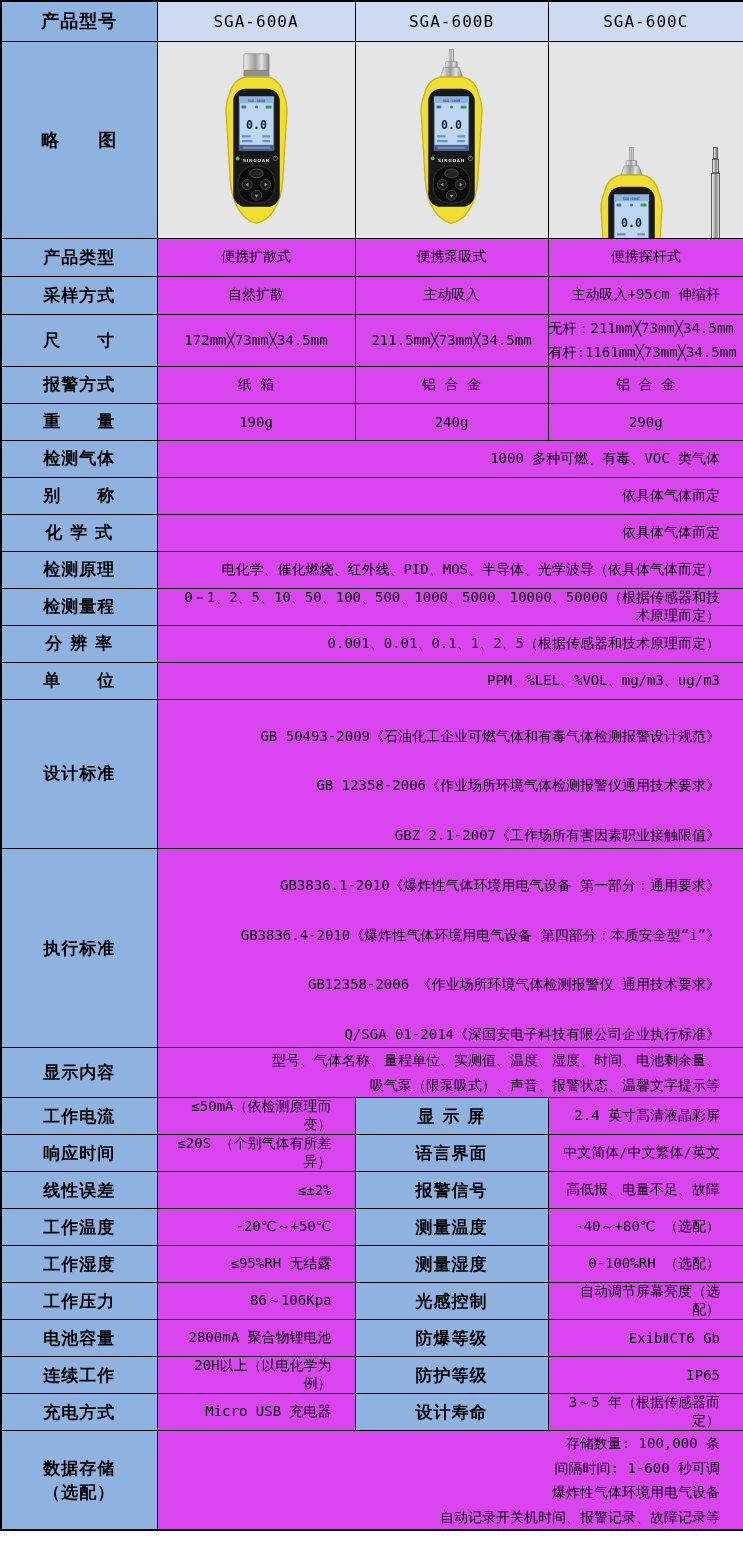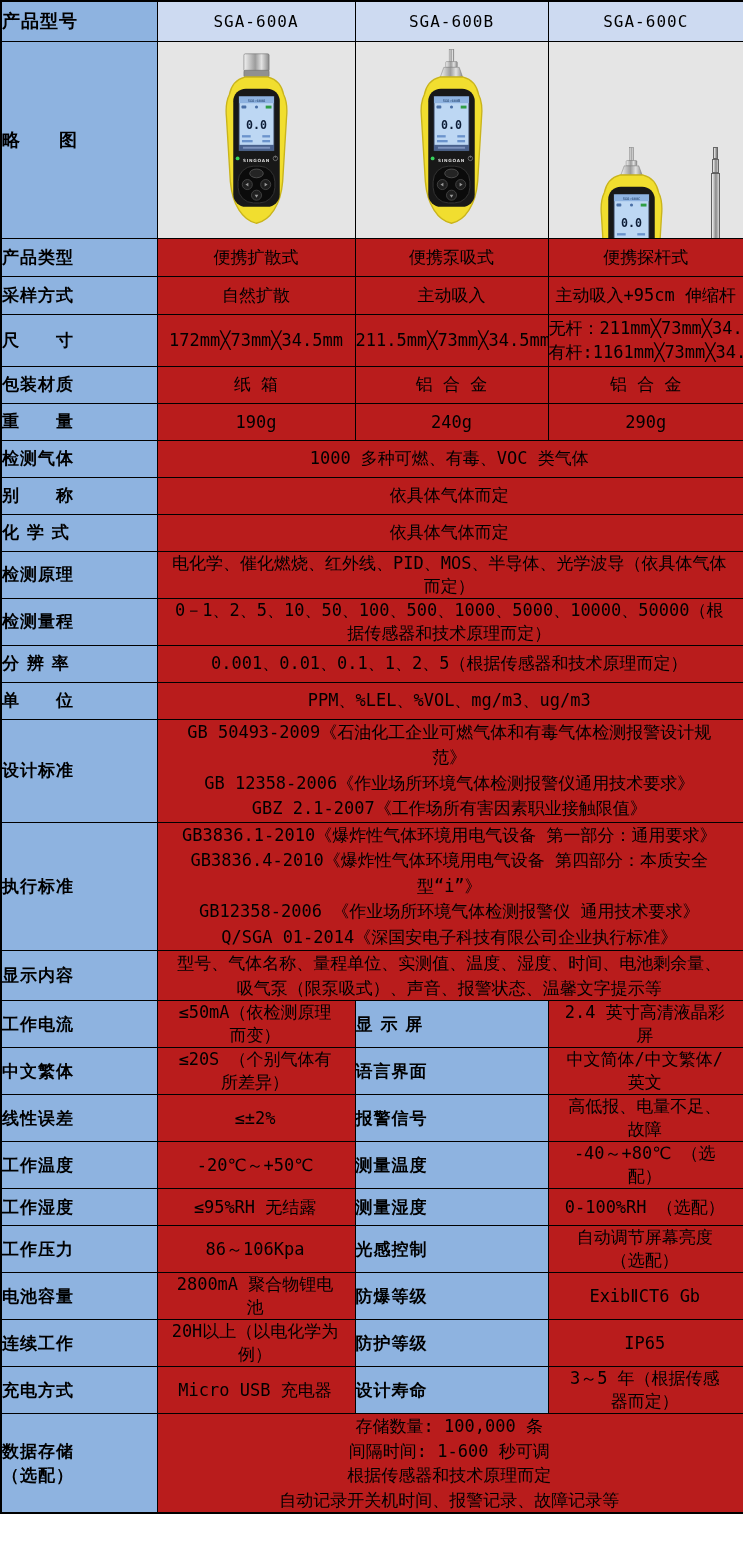--- a/index.html
+++ b/index.html
@@ -3,27 +3,27 @@
 <meta charset="utf-8">
 <style>
   html,body{margin:0;padding:0;background:#fff;}
   body{width:743px;font-family:"DejaVu Sans","Liberation Sans",sans-serif;color:#000;}
   table{border-collapse:collapse;table-layout:fixed;width:743px;border:2px solid #000;}
   td{border:1px solid #000;padding:0;overflow:hidden;vertical-align:middle;}
   
   .h40{height:40px}.h195{height:197px}.h38{height:38px}.h52{height:52px}.h37{height:37px}
   .h77{height:77px}.h103{height:103px}.h50{height:50px}.h99{height:99px}
   
-  .lbl{background:#8EB3E0;font-weight:bold;font-size:17px;letter-spacing:1px;}
+  .lbl{background:#8EB3E0;font-weight:bold;font-size:17px;text-align:center;letter-spacing:1px;}
   .lbl.big{font-size:18px;}
   .mdl{background:#CDDAF1;text-align:center;font-size:16px;font-family:"DejaVu Sans Mono","DejaVu Sans",sans-serif;letter-spacing:1px;}
-  .val{background:#b91c1c;font-size:17px;font-family:"DejaVu Sans Mono","DejaVu Sans",sans-serif;}
+  .val{background:#d946ef;font-size:14px;font-family:"DejaVu Sans Mono","DejaVu Sans",sans-serif;}
   .val.c{text-align:center;}
-  .val.l{text-align:center;padding-left:14px;padding-right:16px;}
-  .val .line{line-height:25.5px;}
+  .val.l{text-align:right;padding-left:14px;padding-right:23px;}
+  .val .line{line-height:25.5px;margin-top:24px;}
   .val .line24{line-height:24.5px;}
   .dimc{}
   .dimc div{line-height:24px;white-space:nowrap;}
   .img{background:#e5e5e5;text-align:center;position:relative;}
   .lbl .lline{line-height:24px;}
   
   svg.device{height:184px;width:97px;display:inline-block;vertical-align:middle;}
   .scr-title{font:3.8px "DejaVu Sans Mono",monospace;fill:#17355e;text-anchor:middle;}
   .scr-val{font:bold 12px "DejaVu Sans Mono",monospace;fill:#0e1e38;text-anchor:middle;}
   .brand{font:bold 4.4px "DejaVu Sans",sans-serif;fill:#d9d9d9;letter-spacing:.7px;text-anchor:middle;}
@@ -229,21 +229,21 @@
   <tr class="h52">
     <td class="lbl">尺　　寸</td>
     <td class="val c">172mm╳73mm╳34.5mm</td>
     <td class="val c">211.5mm╳73mm╳34.5mm</td>
     <td class="val dimc">
       <div>无杆：211mm╳73mm╳34.5mm</div>
       <div>有杆:1161mm╳73mm╳34.5mm</div>
     </td>
   </tr>
   <tr class="h37">
-    <td class="lbl">包装材质</td>
+    <td class="lbl">报警方式</td>
     <td class="val c">纸 箱</td>
     <td class="val c">铝 合 金</td>
     <td class="val c">铝 合 金</td>
   </tr>
   <tr class="h37">
     <td class="lbl">重　　量</td>
     <td class="val c">190g</td>
     <td class="val c">240g</td>
     <td class="val c">290g</td>
   </tr>
@@ -304,21 +304,21 @@
     </td>
   </tr>
 
   <tr class="h37">
     <td class="lbl">工作电流</td>
     <td class="val l">≤50mA（依检测原理而变）</td>
     <td class="lbl">显 示 屏</td>
     <td class="val l">2.4 英寸高清液晶彩屏</td>
   </tr>
   <tr class="h37">
-    <td class="lbl">中文繁体</td>
+    <td class="lbl">响应时间</td>
     <td class="val l">≤20S （个别气体有所差异）</td>
     <td class="lbl">语言界面</td>
     <td class="val l">中文简体/中文繁体/英文</td>
   </tr>
   <tr class="h37">
     <td class="lbl">线性误差</td>
     <td class="val l">≤±2%</td>
     <td class="lbl">报警信号</td>
     <td class="val l">高低报、电量不足、故障</td>
   </tr>
@@ -361,19 +361,19 @@
 
 
   <tr class="h99">
     <td class="lbl">
       <div class="lline">数据存储</div>
       <div class="lline">（选配）</div>
     </td>
     <td class="val l" colspan="3">
       <div class="line24">存储数量: 100,000 条</div>
       <div class="line24">间隔时间: 1-600 秒可调</div>
-      <div class="line24">根据传感器和技术原理而定</div>
+      <div class="line24">爆炸性气体环境用电气设备</div>
       <div class="line24">自动记录开关机时间、报警记录、故障记录等</div>
     </td>
   </tr>
 
   </tbody>
 </table>
 
 </body></html>

